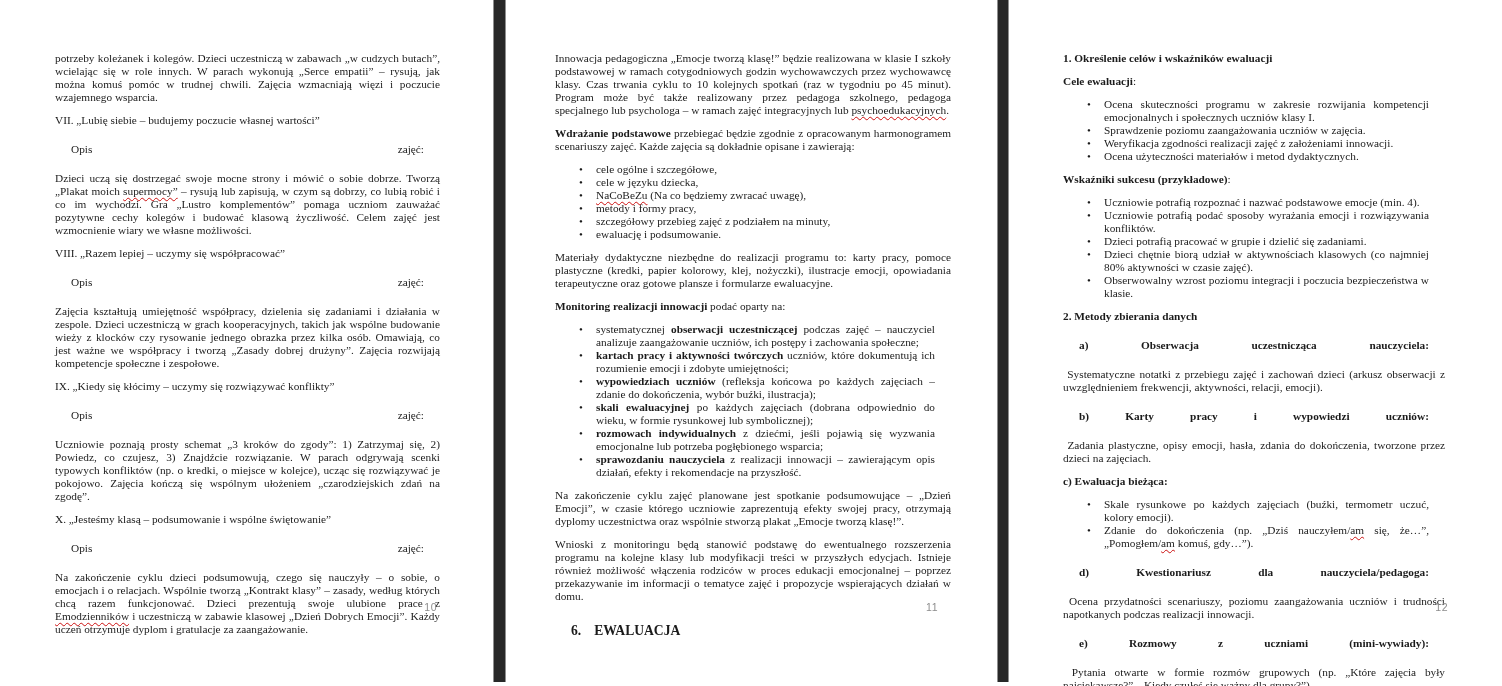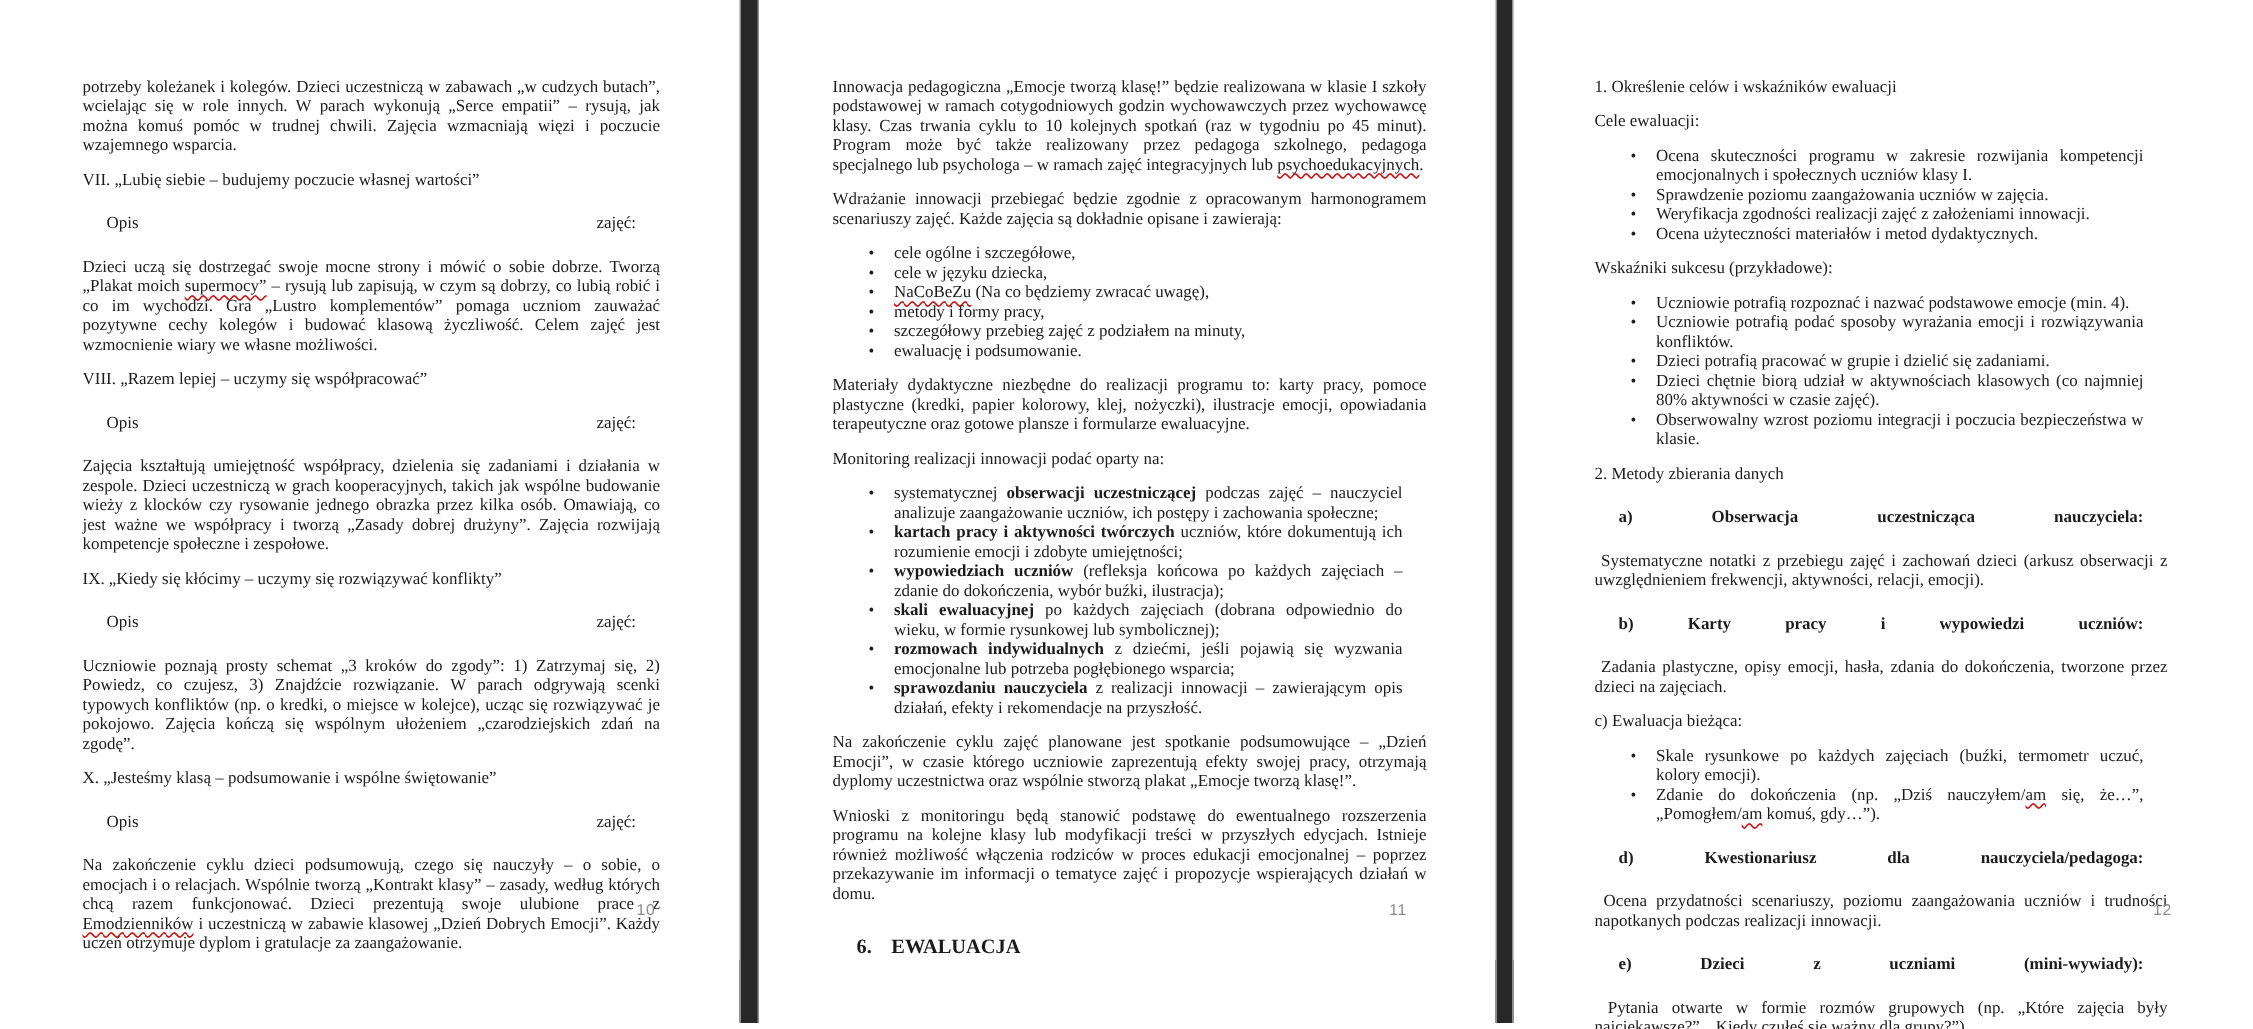--- a/index.html
+++ b/index.html
@@ -19,21 +19,21 @@
   .separator{height:682px;background:#282828;box-sizing:border-box;
     border-left:1px solid #8f8f8f;border-right:1px solid #8f8f8f;}
   .sep-1{width:13px;}
   .sep-2{width:12px;}
   .page-content{box-sizing:border-box;font-size:11.3px;line-height:13px;}
   .page-1 .page-content{padding:52px 53px 0 55px;}
   .page-2 .page-content{padding:52px 46px 0 49px;}
   .page-3 .page-content{padding:52px 57px 0 54px;}
 
   .para{margin:0 0 10px 0;text-align:justify;}
-  .para .b{font-weight:normal;}
+  .para .b{font-weight:bold;}
   .b{font-weight:bold;}
   .sq{
     text-decoration-line:underline;
     text-decoration-style:wavy;
     text-decoration-color:#cc1111;
     text-decoration-thickness:1px;
     text-underline-offset:2px;
   }
   .spread{display:flex;justify-content:space-between;margin:16px;}
   .spread.b span{font-weight:bold;}
@@ -89,21 +89,21 @@
           <span>5.</span>
           <span>WDRAŻANIE I MONITOROWANIE</span>
         </div>
       </div>
     <div class="page-number">10</div>
   </div>
   <div class="separator sep-1"></div>
   <div class="page page-2">
     <div class="page-content">
         <p class="para"><span>Innowacja pedagogiczna „Emocje tworzą klasę!” będzie realizowana w klasie I szkoły podstawowej w ramach cotygodniowych godzin wychowawczych przez wychowawcę klasy. Czas trwania cyklu to 10 kolejnych spotkań (raz w tygodniu po 45 minut). Program może być także realizowany przez pedagoga szkolnego, pedagoga specjalnego lub psychologa – w ramach zajęć integracyjnych lub </span><span class="sq">psychoedukacyjnych</span><span>.</span></p>
-        <p class="para"><span class="b">Wdrażanie innowacji</span><span> przebiegać będzie zgodnie z opracowanym harmonogramem scenariuszy zajęć. Każde zajęcia są dokładnie opisane i zawierają:</span></p>
+        <p class="para"><span class="b">Wdrażanie podstawowe</span><span> przebiegać będzie zgodnie z opracowanym harmonogramem scenariuszy zajęć. Każde zajęcia są dokładnie opisane i zawierają:</span></p>
         <ul class="bullets">
           <li><span>cele ogólne i szczegółowe,</span></li>
           <li><span>cele w języku dziecka,</span></li>
           <li><span class="sq">NaCoBeZu</span><span> (Na co będziemy zwracać uwagę),</span></li>
           <li><span>metody i formy pracy,</span></li>
           <li><span>szczegółowy przebieg zajęć z podziałem na minuty,</span></li>
           <li><span>ewaluację i podsumowanie.</span></li>
         </ul>
         <p class="para"><span>Materiały dydaktyczne niezbędne do realizacji programu to: karty pracy, pomoce plastyczne (kredki, papier kolorowy, klej, nożyczki), ilustracje emocji, opowiadania terapeutyczne oraz gotowe plansze i formularze ewaluacyjne.</span></p>
         <p class="para"><span class="b">Monitoring realizacji innowacji</span><span> podać oparty na:</span></p>
@@ -168,21 +168,21 @@
         </ul>
         <div class="spread b">
           <span>d)</span>
           <span>Kwestionariusz</span>
           <span>dla</span>
           <span>nauczyciela/pedagoga:</span>
         </div>
         <p class="para"><span>&nbsp;Ocena przydatności scenariuszy, poziomu zaangażowania uczniów i trudności napotkanych podczas realizacji innowacji.</span></p>
         <div class="spread b">
           <span>e)</span>
-          <span>Dzieci</span>
+          <span>Rozmowy</span>
           <span>z</span>
           <span>uczniami</span>
           <span>(mini-wywiady):</span>
         </div>
         <p class="para"><span>&nbsp;Pytania otwarte w formie rozmów grupowych (np. „Które zajęcia były najciekawsze?”, „Kiedy czułeś się ważny dla grupy?”).</span></p>
         <p class="para"><span>Zebrane dane zostaną uporządkowane wg źródła:</span></p>
       </div>
     <div class="page-number">12</div>
   </div>
 </div>

